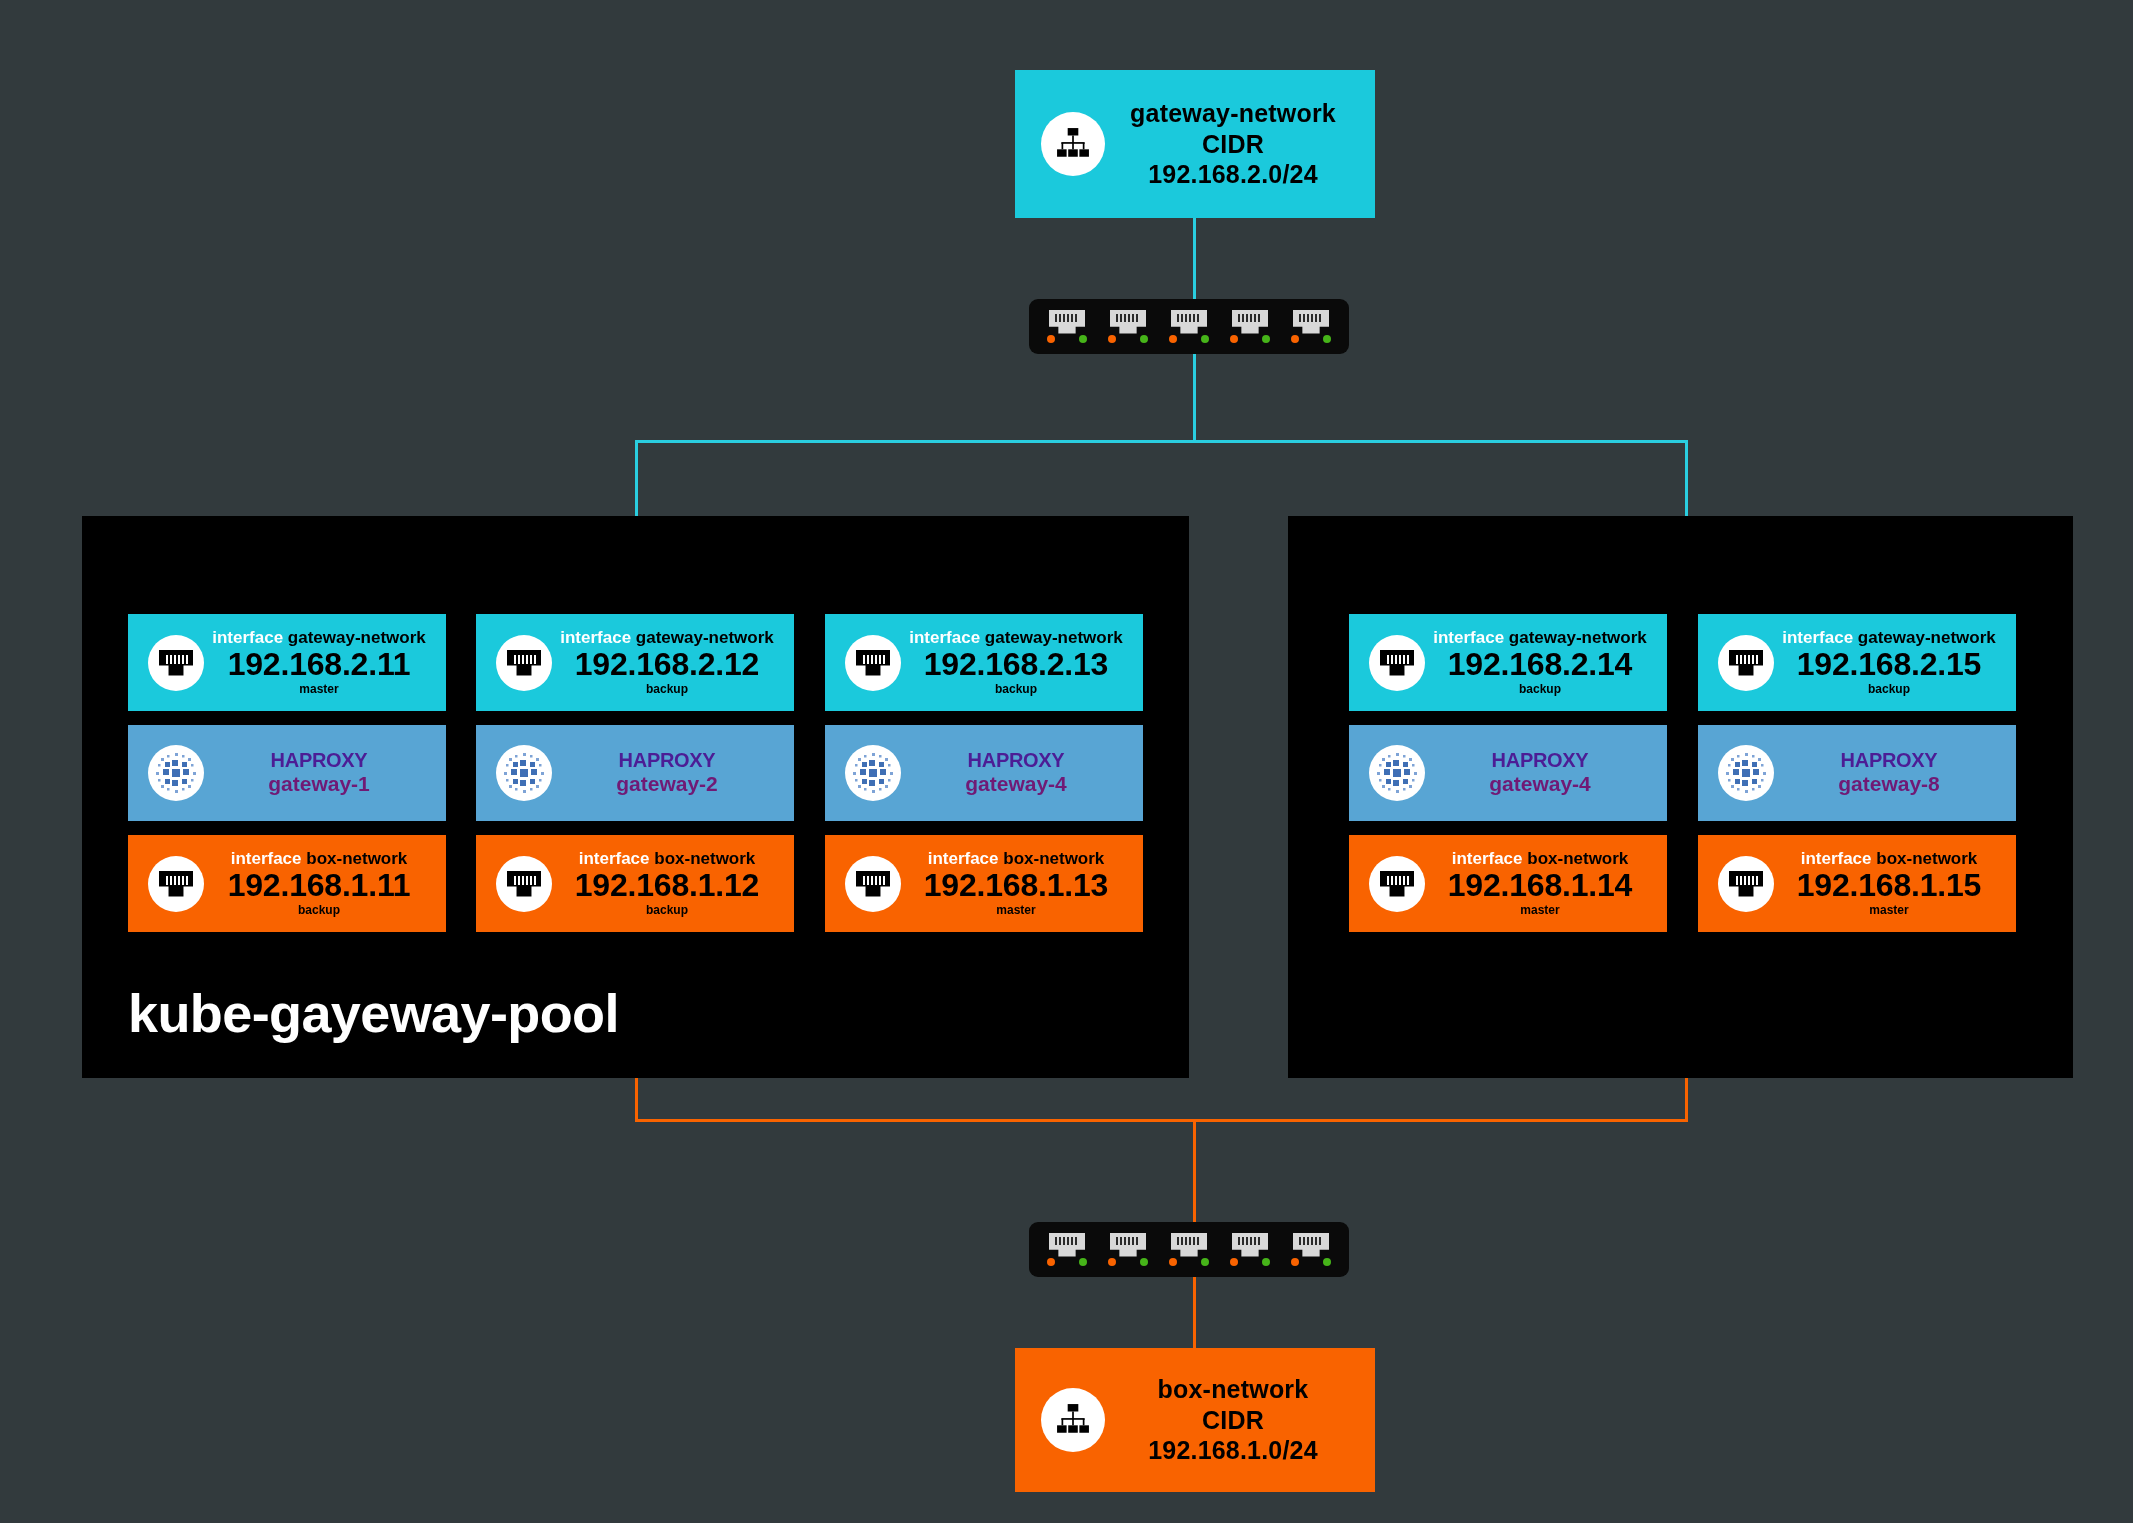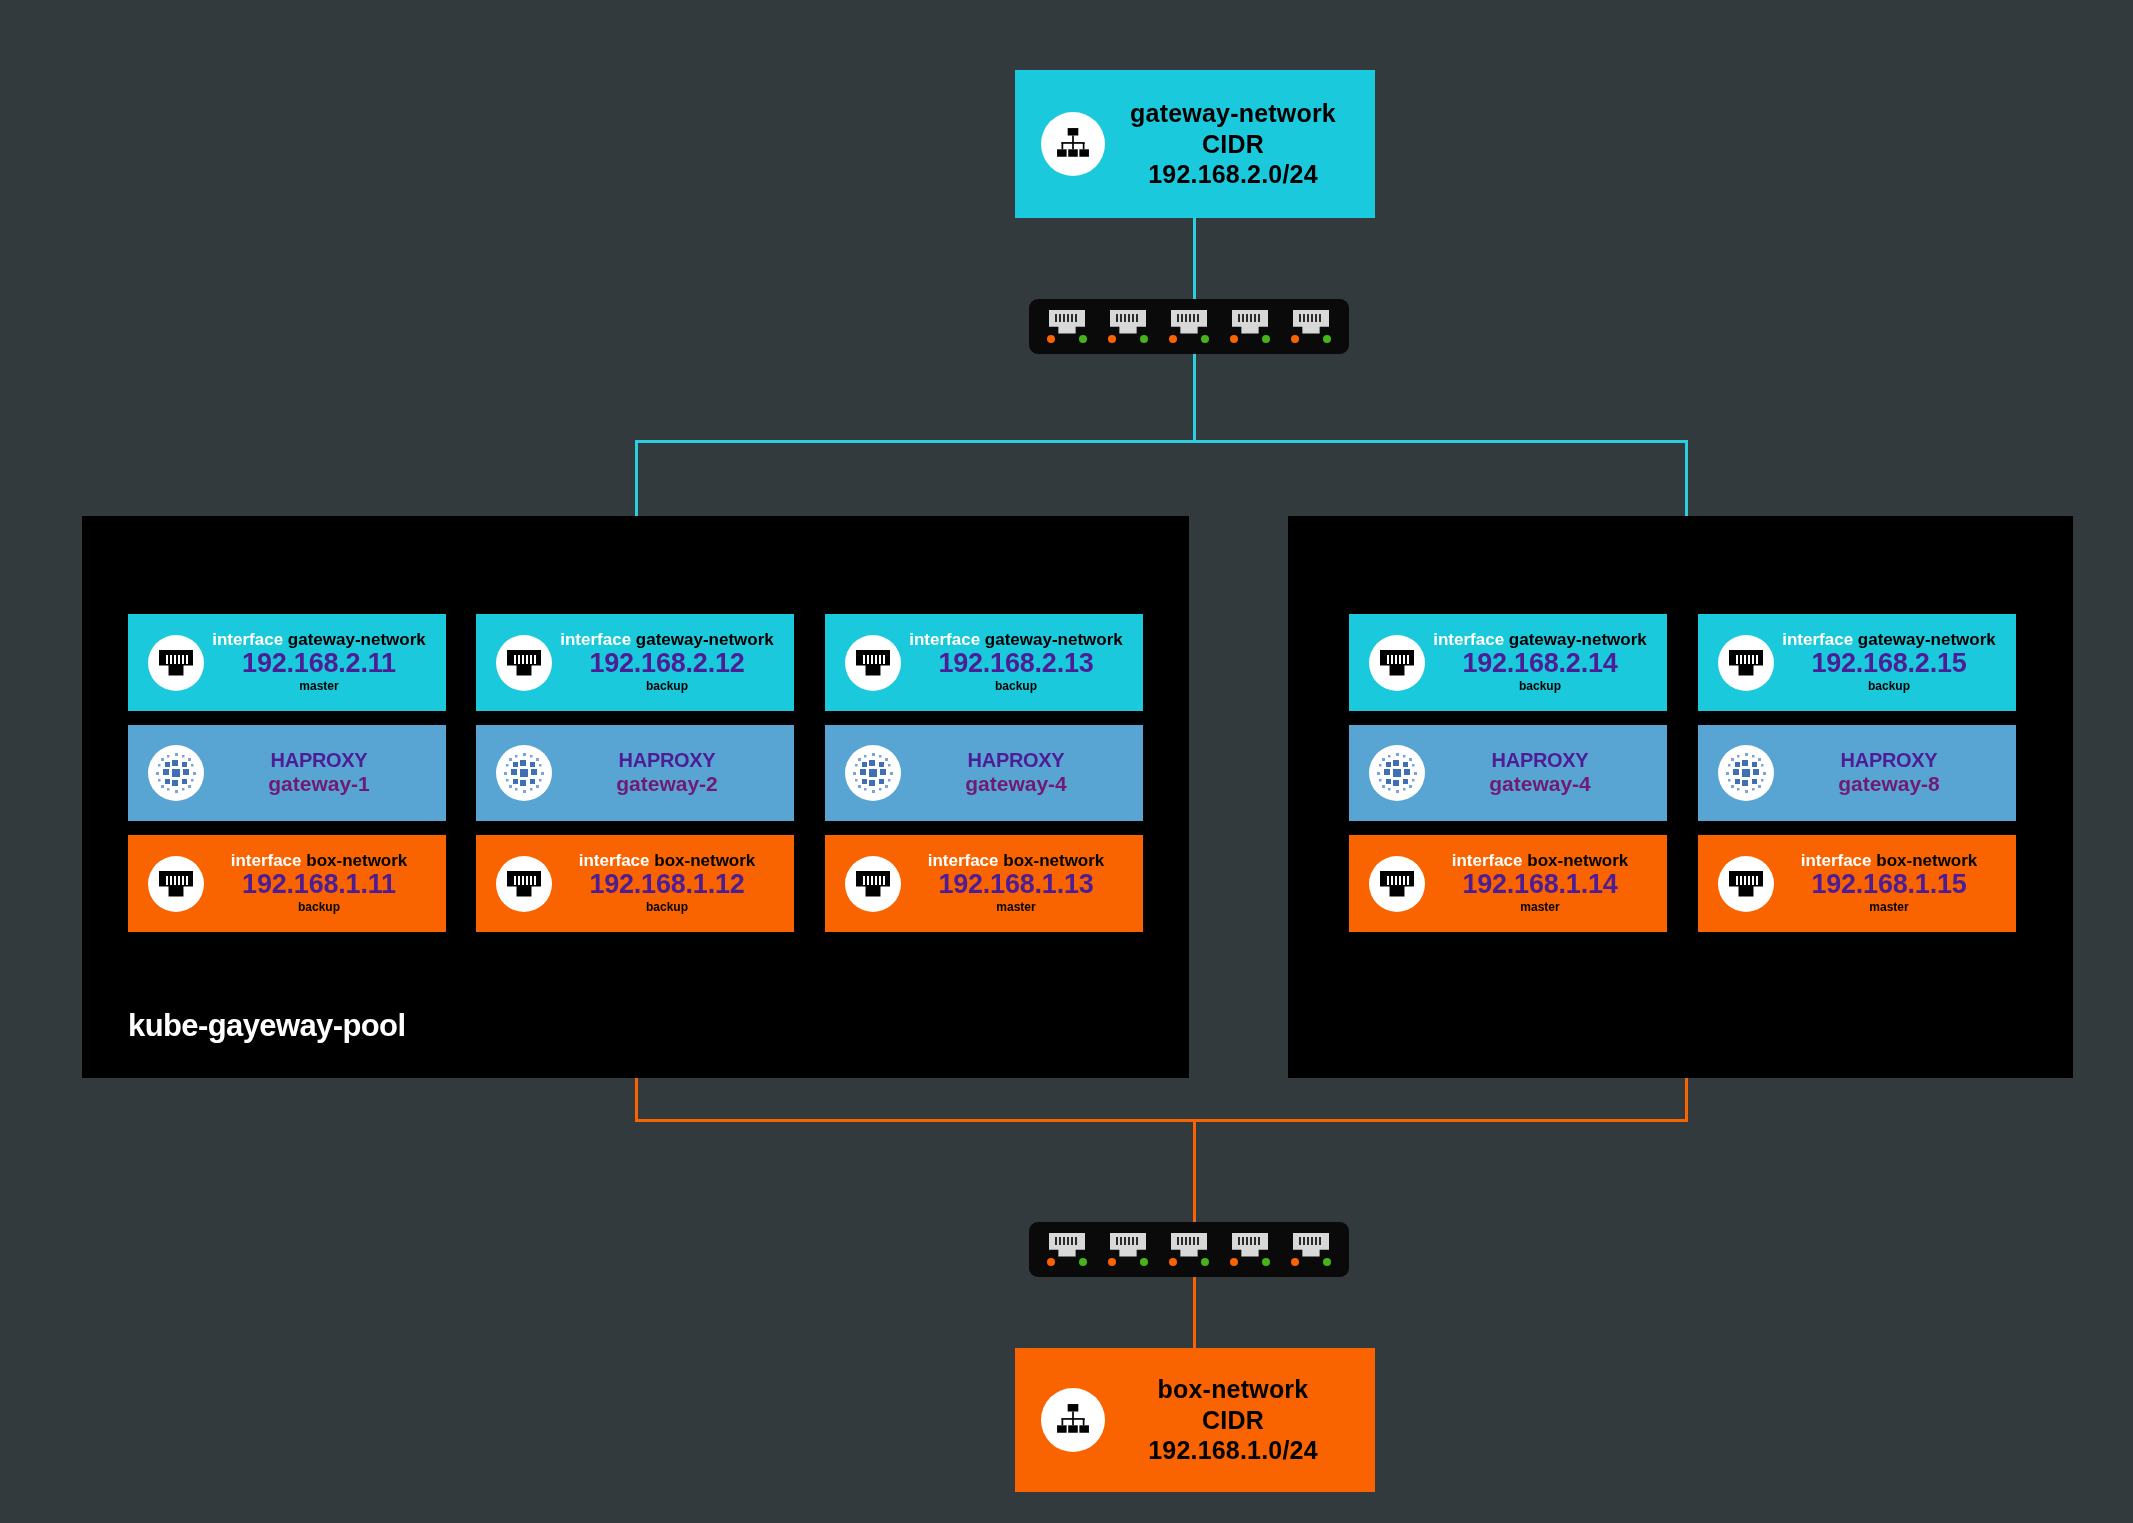--- a/index.html
+++ b/index.html
@@ -44,38 +44,38 @@
   .port .led{position:absolute;bottom:1px;width:8px;height:8px;border-radius:50%;}
   .port .led.l{left:2px;background:#f96300;}
   .port .led.r{right:2px;background:#46b419;}
 
   
   .pool{position:absolute;background:#000;}
   #pool-kube{left:66px;top:516px;width:1107px;height:562px;}
   #pool-nat{left:1272px;top:516px;width:785px;height:562px;}
   .pool-title{
     position:absolute;left:46px;bottom:34px;color:#fff;font-weight:bold;
-    font-size:31px;letter-spacing:-.6px;white-space:nowrap;
+    font-size:54px;letter-spacing:-.6px;white-space:nowrap;
   }
 
   
   .gwcol{position:absolute;top:98px;width:318px;border-radius:22px;}
   .card{position:relative;display:flex;align-items:center;box-sizing:border-box;}
   .card .circ{
     width:56px;height:56px;border-radius:50%;background:#fff;flex:0 0 auto;
     display:flex;align-items:center;justify-content:center;margin-left:20px;
   }
   .card .body{flex:1;text-align:center;padding-right:12px;}
 
   .card-if{height:97px;}
   .card-if.cyan{background:#1BC9DC;}
   .card-if.orange{background:#F96300;}
   .if-top{font-size:17px;font-weight:bold;line-height:1;color:#000;}
   .if-top .kw{color:#fff;}
-  .if-ip{font-size:27px;font-weight:bold;color:#4c1d95;line-height:1.18;letter-spacing:-.2px;}
+  .if-ip{font-size:32px;font-weight:bold;color:#000000;line-height:1.18;letter-spacing:-.2px;}
   .if-role{font-size:12px;font-weight:bold;color:#000;line-height:1.1;}
 
   .card-ha{height:96px;background:#58A5D4;margin:14px 0;}
   .ha-name{font-size:20px;font-weight:bold;color:#4c1d95;line-height:1.15;letter-spacing:-.3px;}
   .ha-host{font-size:21px;font-weight:bold;color:#701a75;line-height:1.15;}
 
   
   .rj45{width:34px;height:26px;position:relative;}
   .rj45 .shell{
     position:absolute;inset:0;background:#000;

